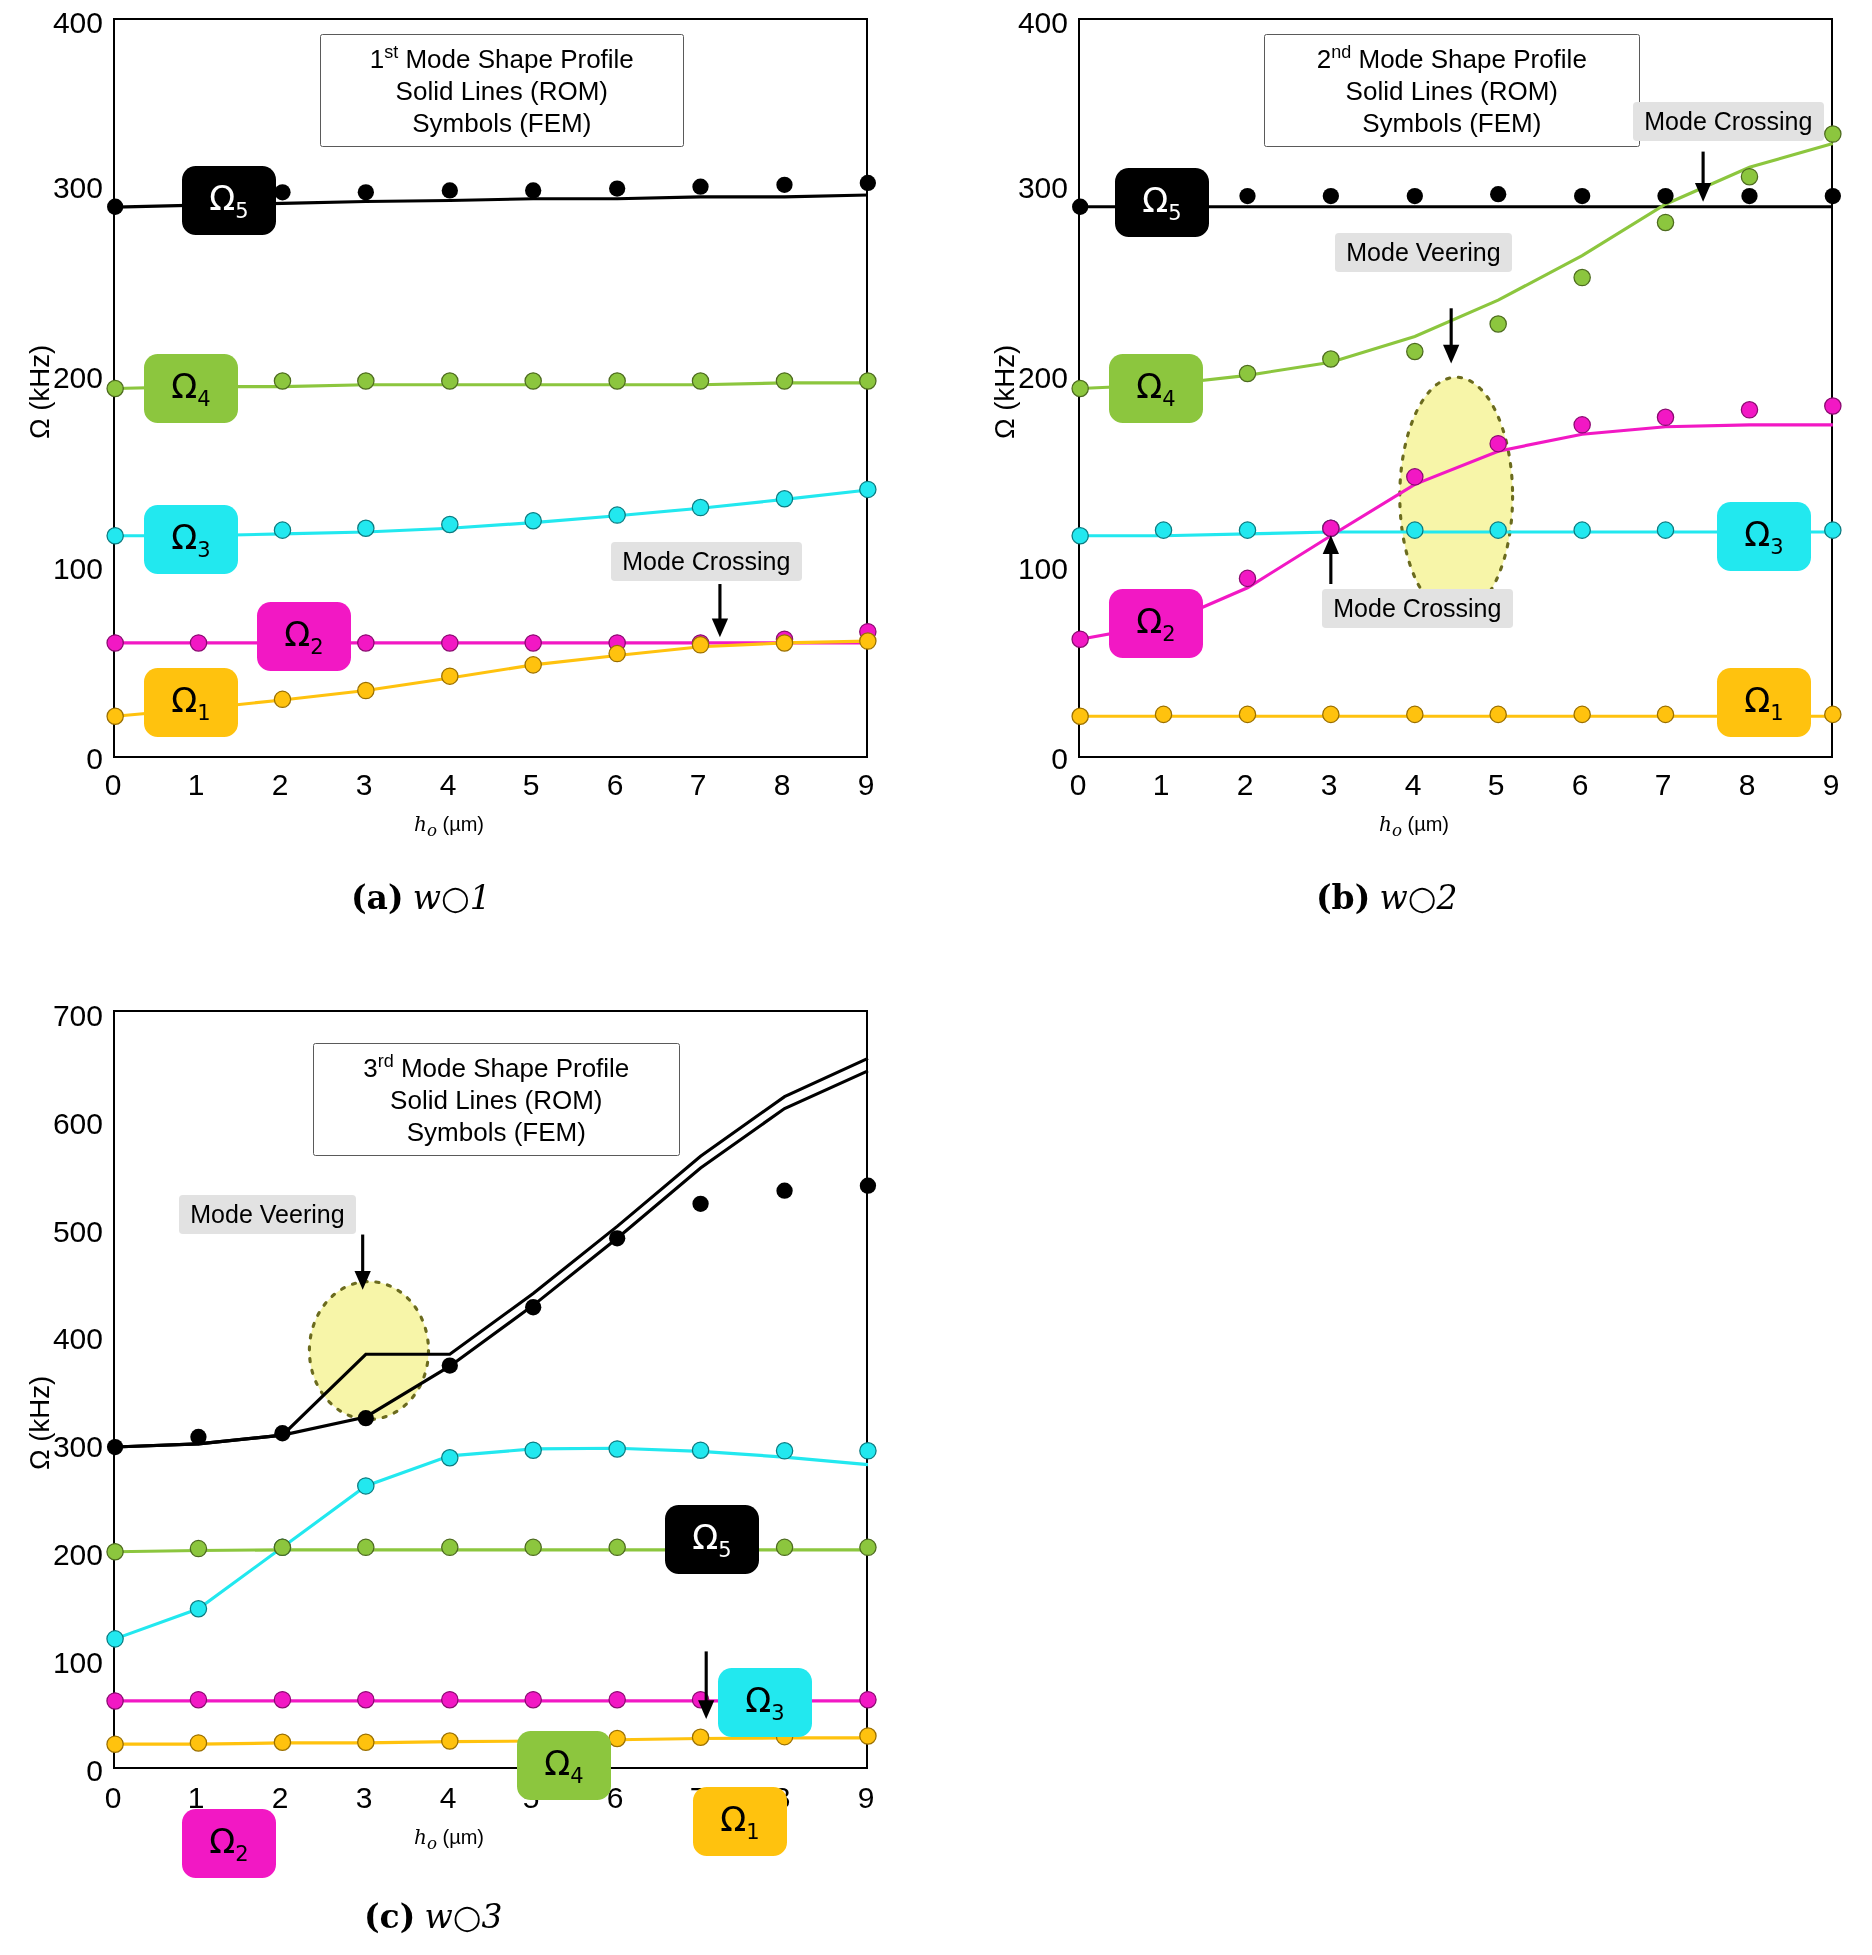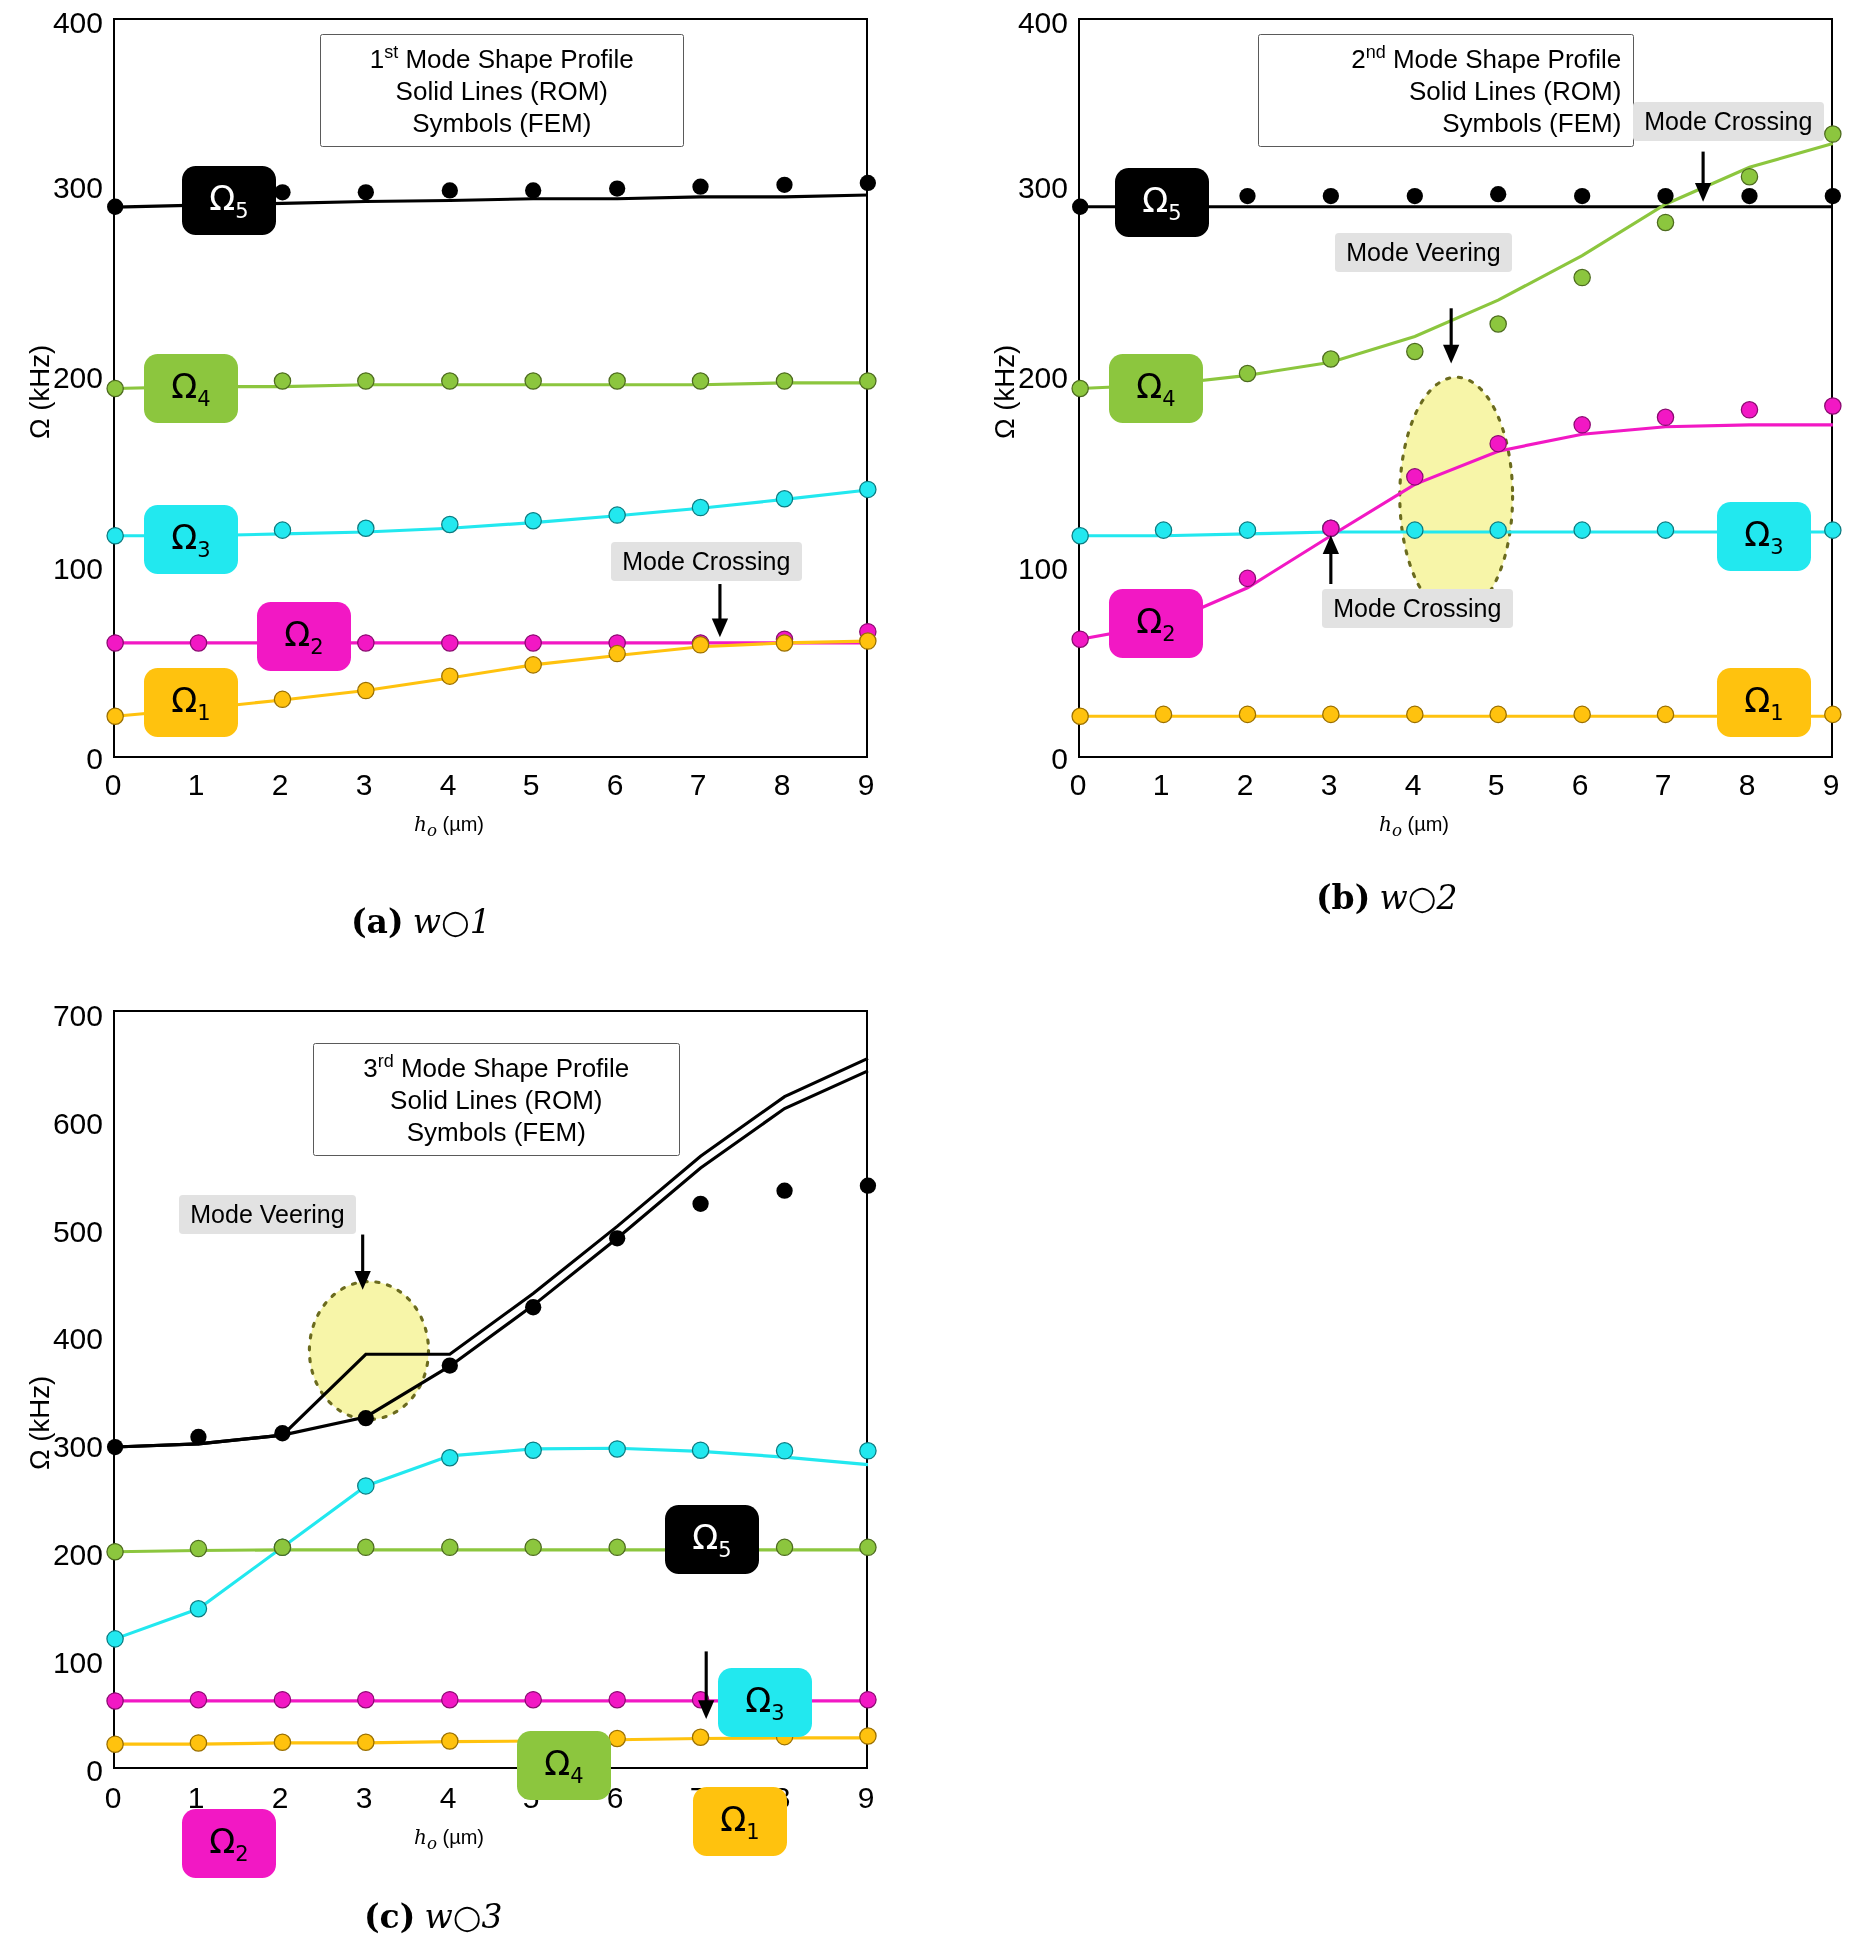--- a/index.html
+++ b/index.html
@@ -152,21 +152,21 @@
     <div class="tagbox" style="left:144px;top:505px;width:94px;height:69px;background:#22e8ef;color:#000000;">
       <span>Ω<sub>3</sub></span>
     </div>
     <div class="tagbox" style="left:257px;top:602px;width:94px;height:69px;background:#f218c4;color:#000000;">
       <span>Ω<sub>2</sub></span>
     </div>
     <div class="tagbox" style="left:144px;top:668px;width:94px;height:69px;background:#ffc20e;color:#000000;">
       <span>Ω<sub>1</sub></span>
     </div>
 
-    <div class="caption" style="left:351px;top:878px;margin-top:24px;">
+    <div class="caption" style="left:351px;top:878px;">
       <b>(a)</b>
       <span class="cap-it">w○1</span>
     </div>
   </div>
 
   <div class="panel" style="left:965px;top:0px;width:907px;height:940px;">
     <div class="ylab" style="left:24px;top:439px;transform:rotate(-90deg);">Ω (kHz)</div>
 
     <div class="tick-label" style="left:25px;top:6.3px;width:78px;">400</div>
     <div class="tick-label" style="left:25px;top:171px;width:78px;">300</div>
@@ -272,21 +272,21 @@
     <div class="tick-label x" style="left:506px;top:768px;width:50px;">5</div>
     <div class="tick-label x" style="left:590px;top:768px;width:50px;">6</div>
     <div class="tick-label x" style="left:673px;top:768px;width:50px;">7</div>
     <div class="tick-label x" style="left:757px;top:768px;width:50px;">8</div>
     <div class="tick-label x" style="left:841px;top:768px;width:50px;">9</div>
 
     <div class="axis-title" style="left:414px;top:812px;">
       <span class="it">h<sub>o</sub></span> (µm)
     </div>
 
-    <div class="legendbox" style="left:293px;top:34px;width:351px;text-align:right;">
+    <div class="legendbox" style="left:299px;top:34px;width:351px;">
       <div><span>2</span><span class="sup">nd</span><span> Mode Shape Profile</span></div>
       <div>Solid Lines (ROM)</div>
       <div>Symbols (FEM)</div>
     </div>
 
     <div class="callout" style="left:668px;top:102px;">
       <span>Mode Crossing</span>
     </div>
     <div class="callout" style="left:370px;top:233px;">
       <span>Mode Veering</span>

